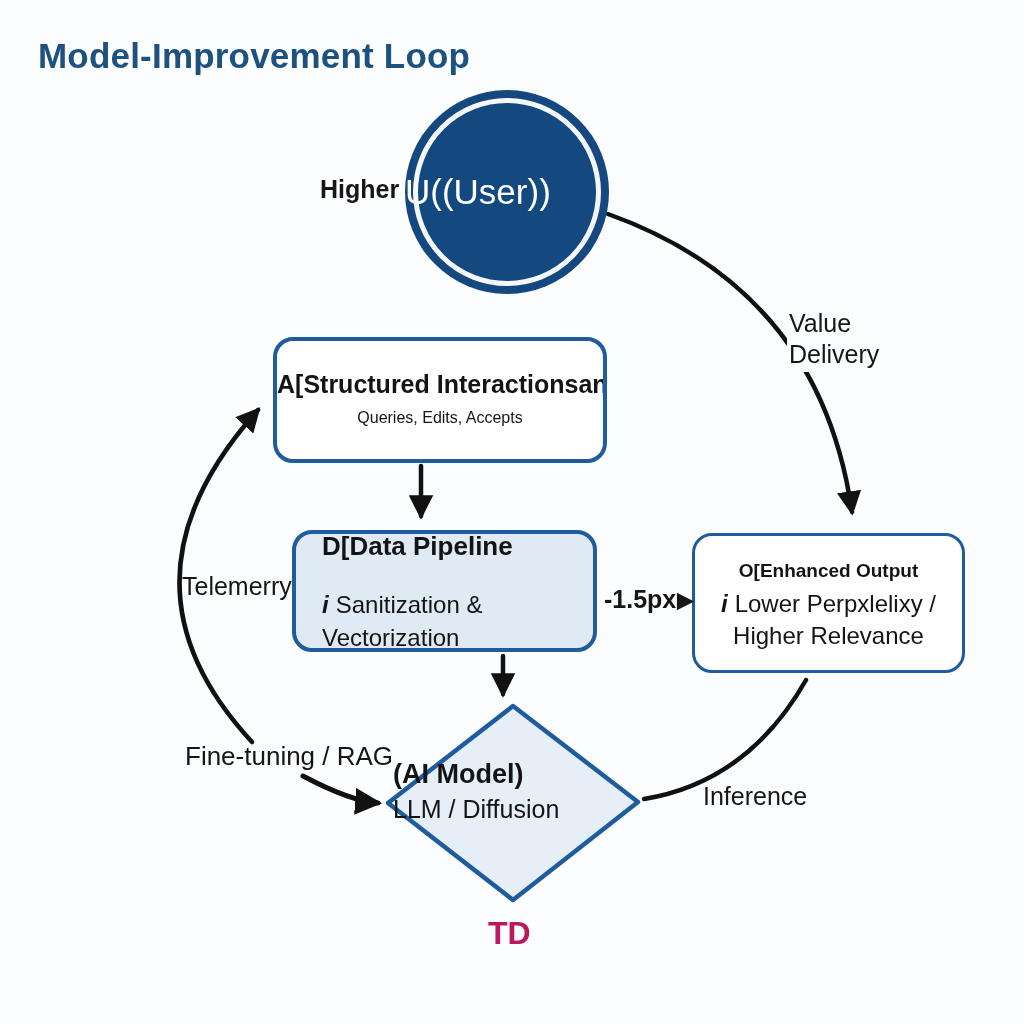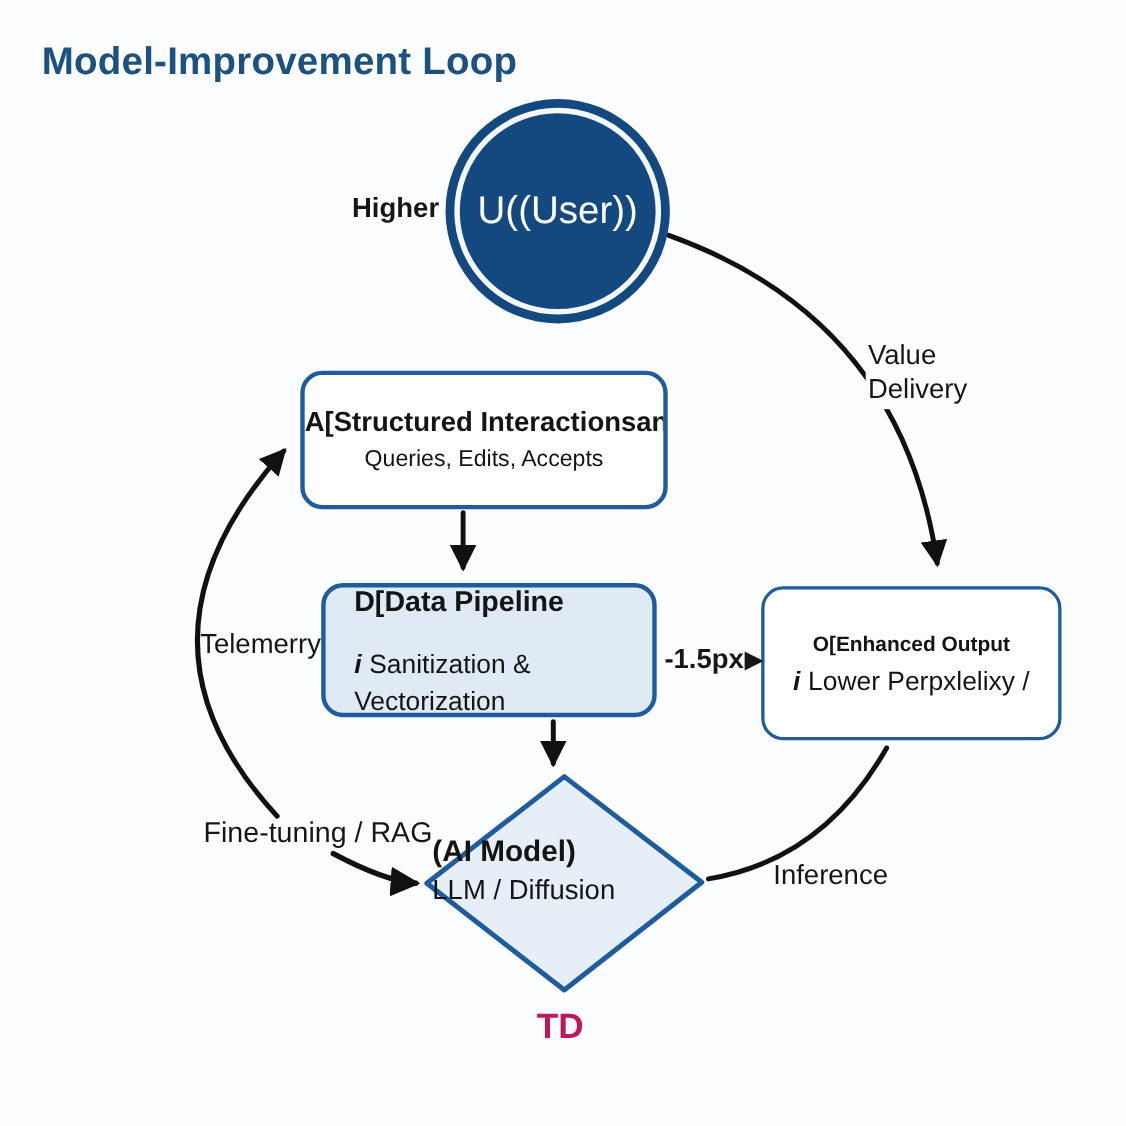--- a/index.html
+++ b/index.html
@@ -10,34 +10,34 @@
   }
   .abs{position:absolute;}
   .title{
     left:38px;top:36px;font-size:35px;font-weight:700;color:#1d5180;letter-spacing:.2px;
   }
   svg.overlay{position:absolute;left:0;top:0;z-index:1;}
   .node{position:absolute;z-index:2;box-sizing:border-box;}
   .edge-label{position:absolute;z-index:3;font-size:25px;font-weight:500;color:#161616;}
   .user-circle{
     left:405px;top:90px;width:204px;height:204px;border-radius:50%;
-    background:#14497f;display:flex;align-items:center;justify-content:center;
+    background:#14497f;display:flex;align-items:center;
   }
   .user-circle::before{
     content:"";position:absolute;inset:8px;border:5px solid #f5f8fb;border-radius:50%;
   }
   .user-circle .label{color:#ffffff;font-size:35px;font-weight:500;position:relative;}
   .box{
     border:4px solid #1e5c9e;border-radius:20px;background:#ffffff;
     display:flex;flex-direction:column;justify-content:center;
   }
   .box .l1{font-weight:600;}
   .box-a{left:273px;top:337px;width:334px;height:126px;text-align:center;}
   .box-a .l1{font-size:25px;white-space:nowrap;overflow:hidden;line-height:34px;}
-  .box-a .l2{font-size:21px;font-weight:500;line-height:33px;}
+  .box-a .l2{font-size:16px;font-weight:500;line-height:33px;}
   .box-d{left:292px;top:530px;width:305px;height:122px;background:#dfeaf5;padding-left:26px;text-align:left;gap:24px;}
   .box-d .l1{font-size:26px;font-weight:700;line-height:36px;}
   .box-d .l2{font-size:24px;font-weight:500;line-height:33px;}
   .box-o{left:692px;top:533px;width:273px;height:140px;text-align:center;border-width:3.5px;}
   .box-o .l1{font-size:19px;line-height:34px;}
   .box-o .l2,.box-o .l3{font-size:24px;font-weight:500;line-height:32px;}
   .ital{font-style:italic;font-weight:700;margin-right:7px;}
   .diamond-text{
     left:393px;top:756px;width:246px;text-align:left;z-index:2;
   }
@@ -95,20 +95,21 @@
     <div class="l2">
       <span class="ital">i</span><span>Sanitization &amp; Vectorization</span>
     </div>
   </div>
 
   <div class="node box box-o">
     <div class="l1">O[Enhanced Output</div>
     <div class="l2">
       <span class="ital">i</span><span>Lower Perpxlelixy /</span>
     </div>
+    <div class="l3">Higher Relevance</div>
   </div>
 
   <div class="abs diamond-text">
     <div class="l1">(AI Model)</div>
     <div class="l2">LLM / Diffusion</div>
   </div>
 
   <div class="abs td-label">TD</div>
 
   <div class="edge-label lbl-action">Higher</div>

